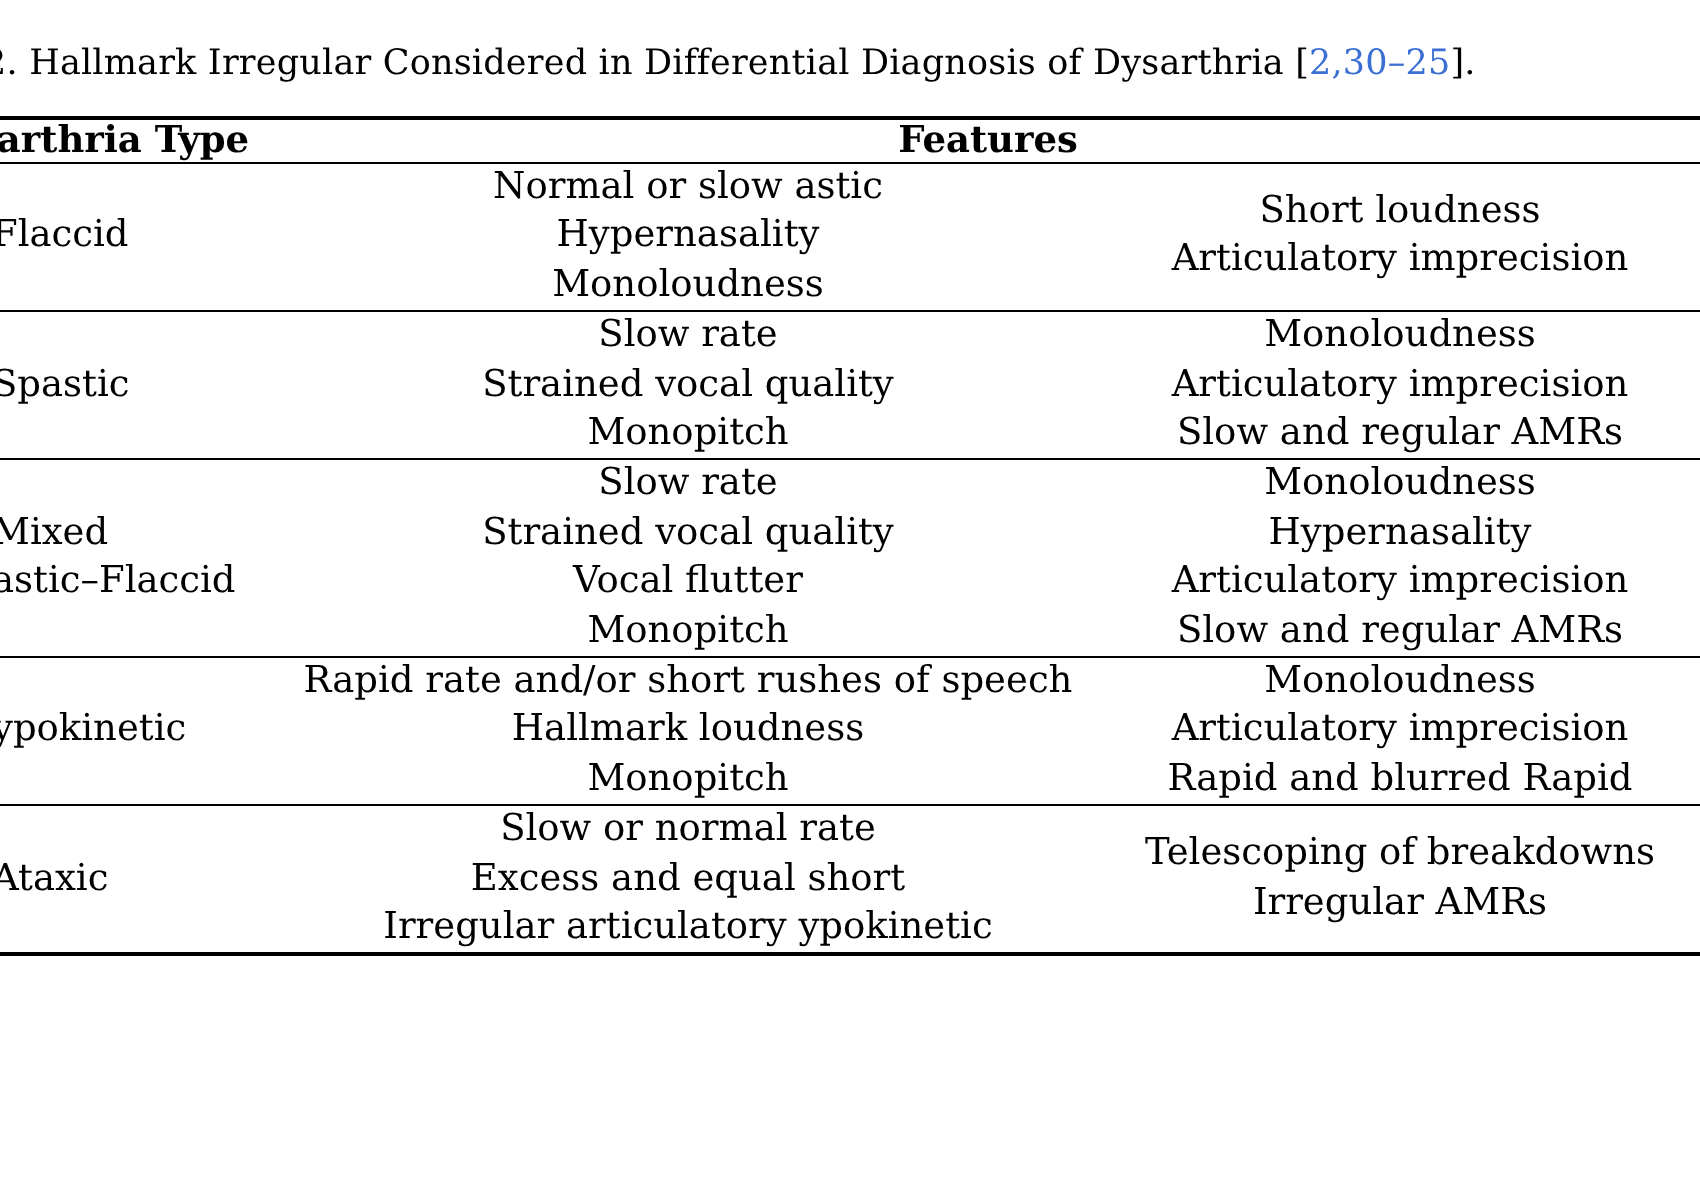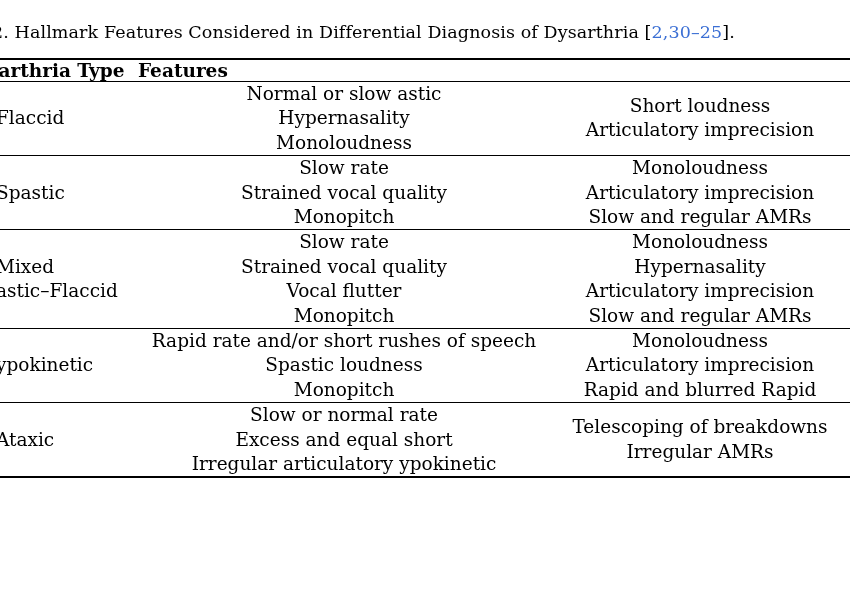--- a/index.html
+++ b/index.html
@@ -45,21 +45,21 @@
   table.tbl th, table.tbl td {
     padding: 0;
     vertical-align: middle;
   }
   .rule-top td {
     border-top: 2.2px solid #000;
   }
   .hdr td {
     border-bottom: 1.2px solid #000;
     padding: 7px 0 9px 0;
-    text-align: left;
+    text-align: center;
     font-size: 18.5px;
     font-weight: bold;
     font-family: "DejaVu Serif", serif;
   }
   .hdr td.c-type {
     text-align: left;
     padding-left: 0px;
   }
   .bodyrow td {
     border-bottom: 1px solid #000;
@@ -82,21 +82,21 @@
   .featline { display: block; }
   .type-lines { display: block; }
 </style>
 </head>
 <body>
 
 <div class="page">
 
   <div class="caption">
     <span class="cap-label">2.</span>
-    <span>Hallmark Features Considered in Differential Diagnosis of Dysarthria [</span><span class="cite">2</span><span class="cite">,</span><span class="cite">30</span><span class="cite">–</span><span class="cite">25</span><span>].</span>
+    <span>Hallmark Irregular Considered in Differential Diagnosis of Dysarthria [</span><span class="cite">2</span><span class="cite">,</span><span class="cite">30</span><span class="cite">–</span><span class="cite">25</span><span>].</span>
   </div>
 
   <table class="tbl">
     <colgroup>
       <col class="col1">
       <col class="col2">
       <col class="col3">
     </colgroup>
     <tbody>
       <tr class="rule-top">
@@ -158,21 +158,21 @@
           <span class="featline">Slow and regular AMRs</span>
         </td>
       </tr>
 
       <tr class="bodyrow">
         <td class="c-type">
           <span class="type-lines">ypokinetic</span>
         </td>
         <td>
           <span class="featline">Rapid rate and/or short rushes of speech</span>
-          <span class="featline">Spastic loudness</span>
+          <span class="featline">Hallmark loudness</span>
           <span class="featline">Monopitch</span>
         </td>
         <td>
           <span class="featline">Monoloudness</span>
           <span class="featline">Articulatory imprecision</span>
           <span class="featline">Rapid and blurred Rapid</span>
         </td>
       </tr>
 
       <tr class="bodyrow">

